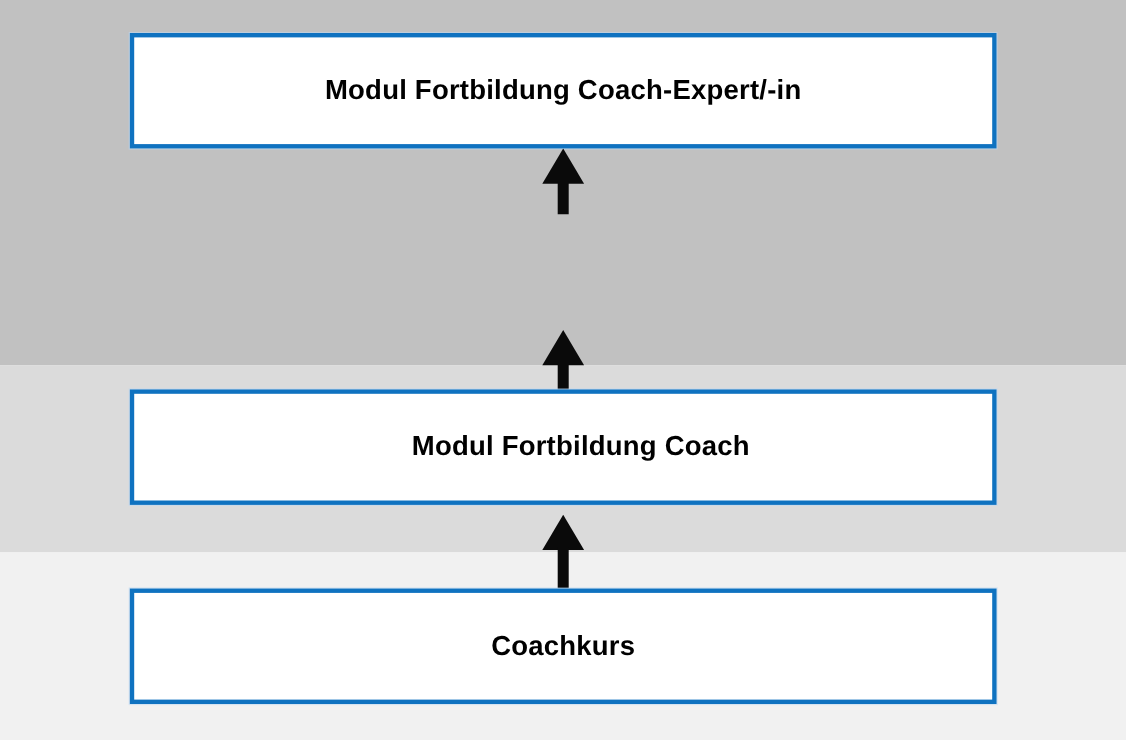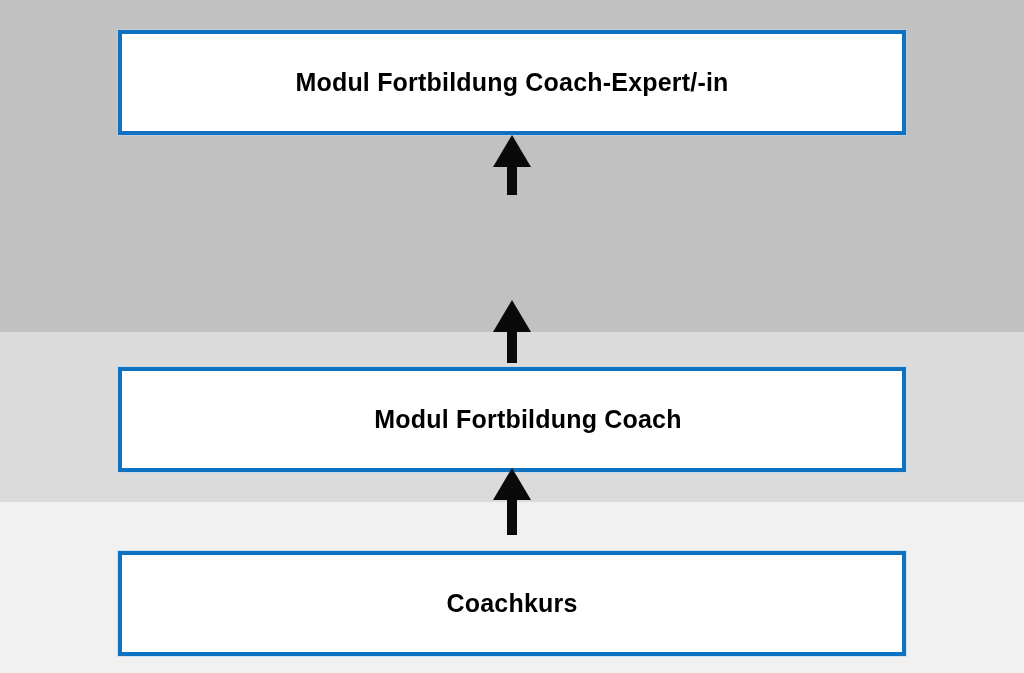--- a/index.html
+++ b/index.html
@@ -32,22 +32,22 @@
     box-sizing:border-box;
     background:var(--box_fill);
     border:4px solid var(--box_border);
     display:flex;
     align-items:center;
     justify-content:center;
     box-shadow:0 0 0 1px rgba(190,215,240,0.55);
   }
   .box-1{top:30px;}
   .box-2{top:195px;}
-  .box-3{top:367px;padding-left:32px;}
-  .box-4{top:535px;margin-top:16px;}
+  .box-3{top:354px;padding-left:32px;}
+  .box-4{top:535px;}
   .box-label{
     font-weight:bold;
     font-size:25px;
     color:var(--text);
     text-align:left;
     letter-spacing:0.2px;
   }
   .arrow{
     position:absolute;
     left:492px;

